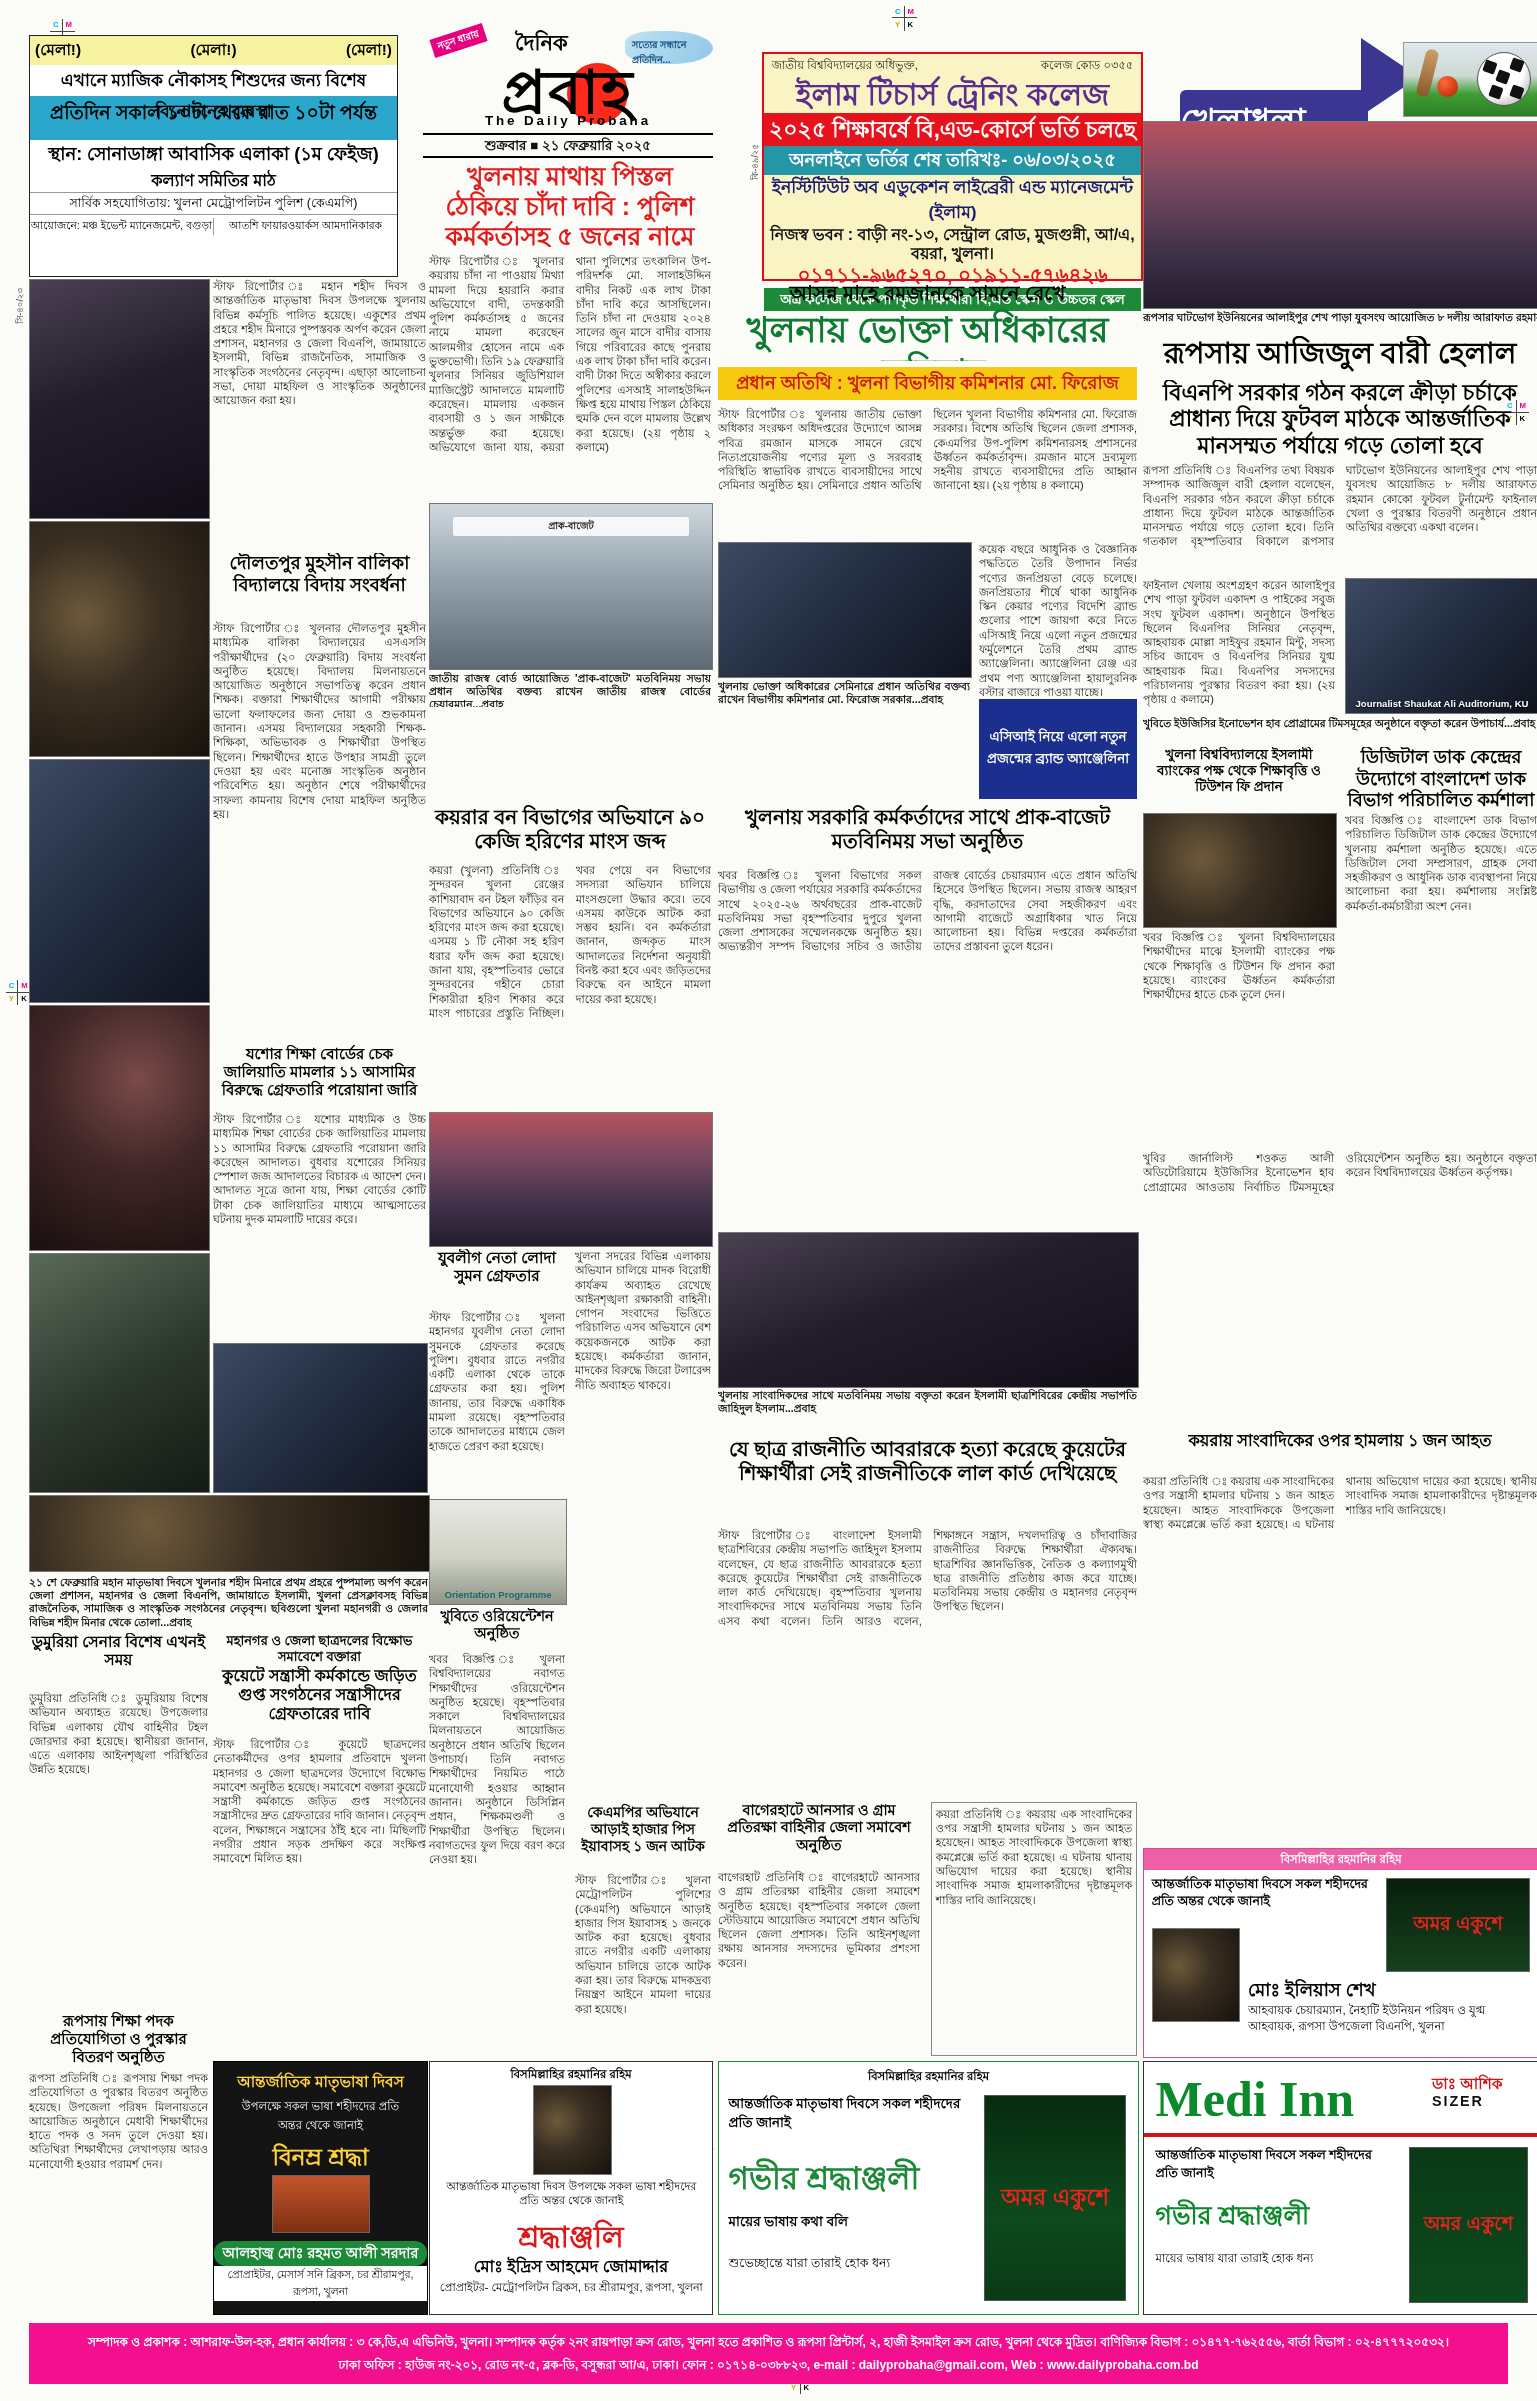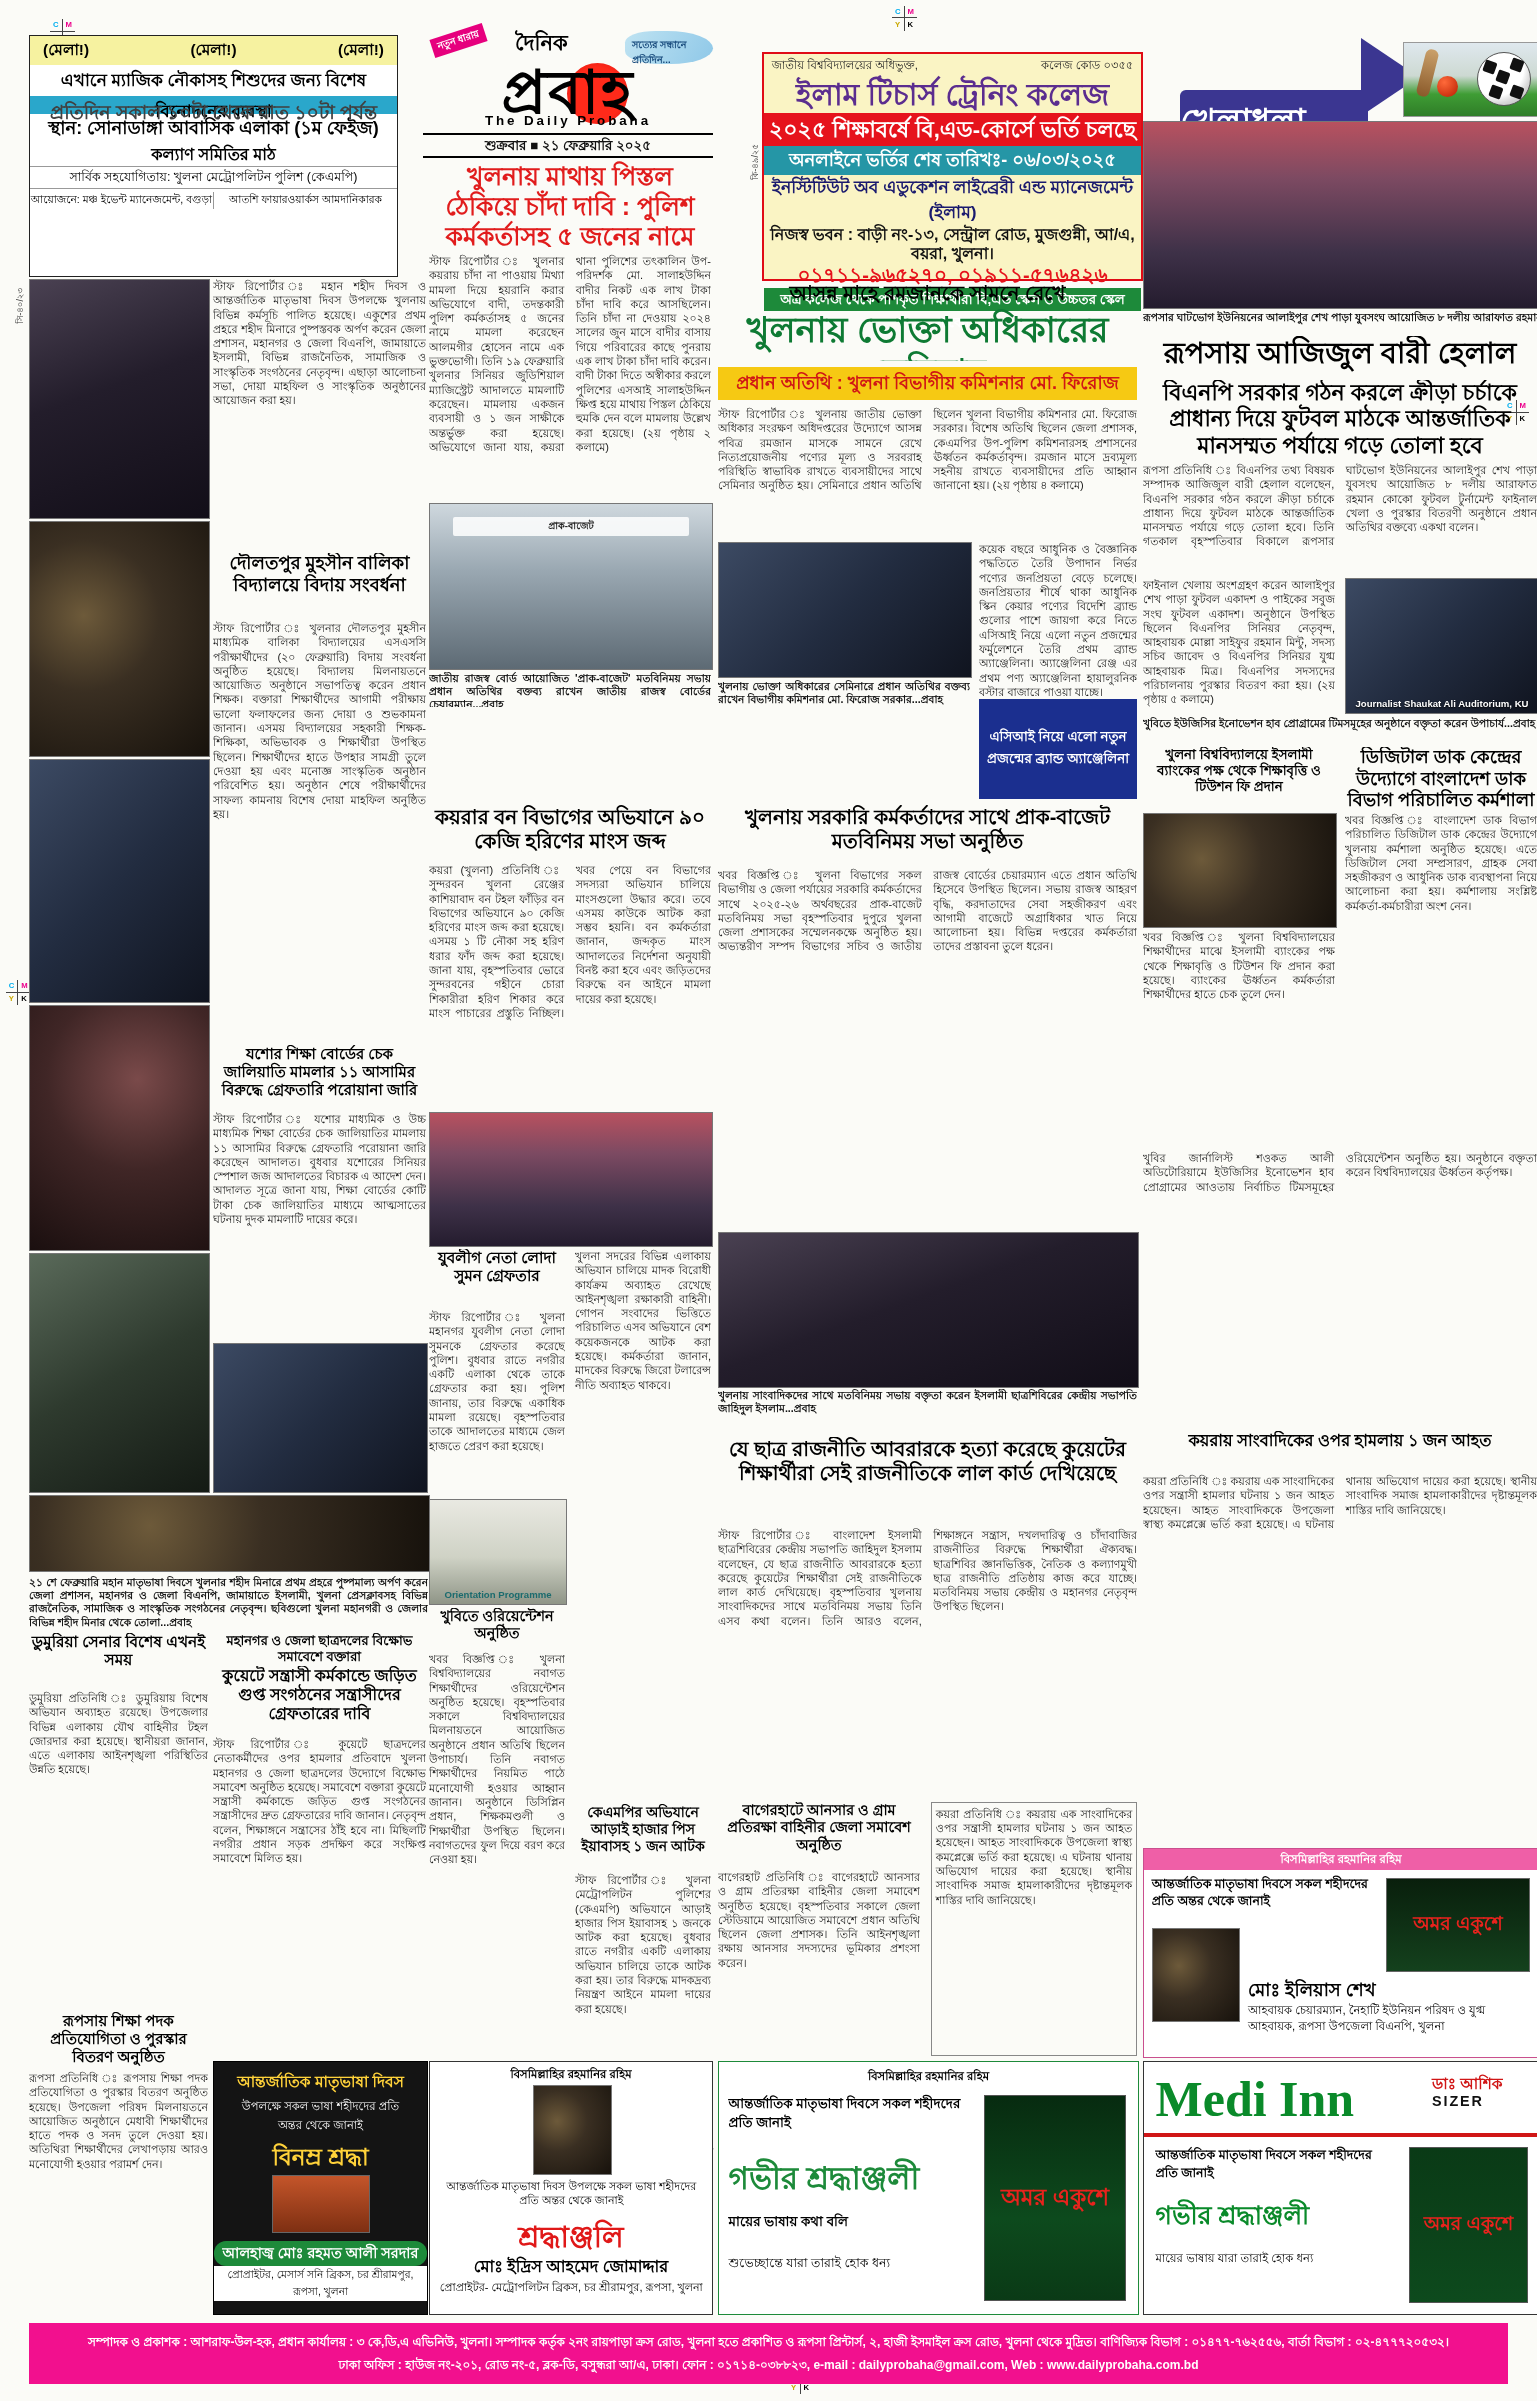--- a/index.html
+++ b/index.html
@@ -71,27 +71,27 @@
       <span class="m">M</span>
       <span class="y">Y</span>
       <span class="k">K</span>
     </div>
 
   <div class="vcode" style="left:13.4px;top:288px;">সি-৪০/২৩</div>
   <div class="vcode" style="left:748px;top:144px;">কি-৪৯/২৫</div>
   <div class="vcode" style="left:703px;top:2142px;">কি-৬৮/২৫</div>
 
   <div class="abs" style="left:29px;top:35px;width:367px;height:240px;border:1.9px solid #222;background:#fff;">
-    <div style="background:#f6f2a0;height:29px;display:flex;justify-content:space-between;align-items:center;padding:0 13px;font-weight:bold;font-size:15.4px;">
+    <div style="background:#f6f2a0;height:29px;display:flex;justify-content:space-between;align-items:center;padding:0 5px;font-weight:bold;font-size:15.4px;">
       <span>(মেলা!)</span>
       <span>(মেলা!)</span>
       <span>(মেলা!)</span>
     </div>
     <div style="font-weight:bold;font-size:17px;text-align:center;line-height:31px;height:31px;">এখানে ম্যাজিক নৌকাসহ শিশুদের জন্য বিশেষ বিনোদনের ব্যবস্থা</div>
-    <div style="background:#2aa7cb;color:#404040;font-weight:bold;font-size:19px;text-align:center;line-height:33px;height:18px;">প্রতিদিন সকাল ১০টা থেকে রাত ১০টা পর্যন্ত</div>
+    <div style="background:#2aa7cb;color:#000000;font-weight:bold;font-size:19px;text-align:center;line-height:33px;height:44px;">প্রতিদিন সকাল ১০টা থেকে রাত ১০টা পর্যন্ত</div>
     <div style="font-weight:bold;font-size:18px;text-align:center;line-height:29px;height:29px;">স্থান: সোনাডাঙ্গা আবাসিক এলাকা (১ম ফেইজ)</div>
     <div style="font-weight:bold;font-size:16.3px;text-align:center;line-height:23px;height:23px;">কল্যাণ সমিতির মাঠ</div>
     <div style="font-size:12.5px;text-align:center;line-height:21px;height:21px;border-top:1px solid #999;">সার্বিক সহযোগিতায়: খুলনা মেট্রোপলিটন পুলিশ (কেএমপি)</div>
     <div style="display:flex;border-top:1px solid #999;height:23px;font-size:10.6px;align-items:center;">
       <span style="flex:1;text-align:center;border-right:1px solid #999;">আয়োজনে: মঞ্চ ইভেন্ট ম্যানেজমেন্ট, বগুড়া</span>
       <span style="flex:1;text-align:center;">আতশি ফায়ারওয়ার্কস আমদানিকারক</span>
     </div>
   </div>
 
   <div class="abs" style="left:423px;top:25px;width:290px;height:134px;">

